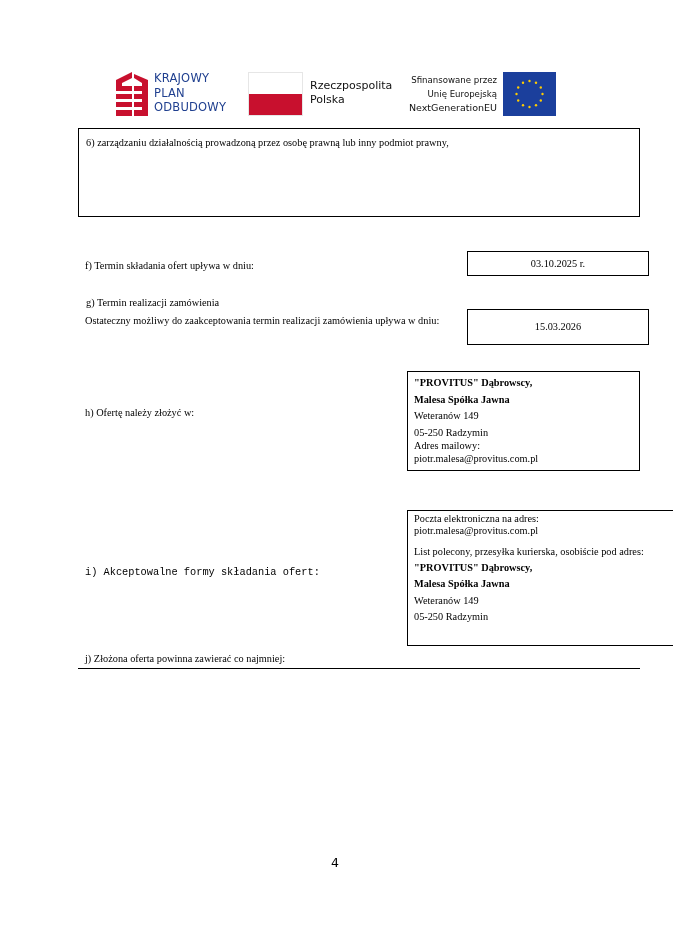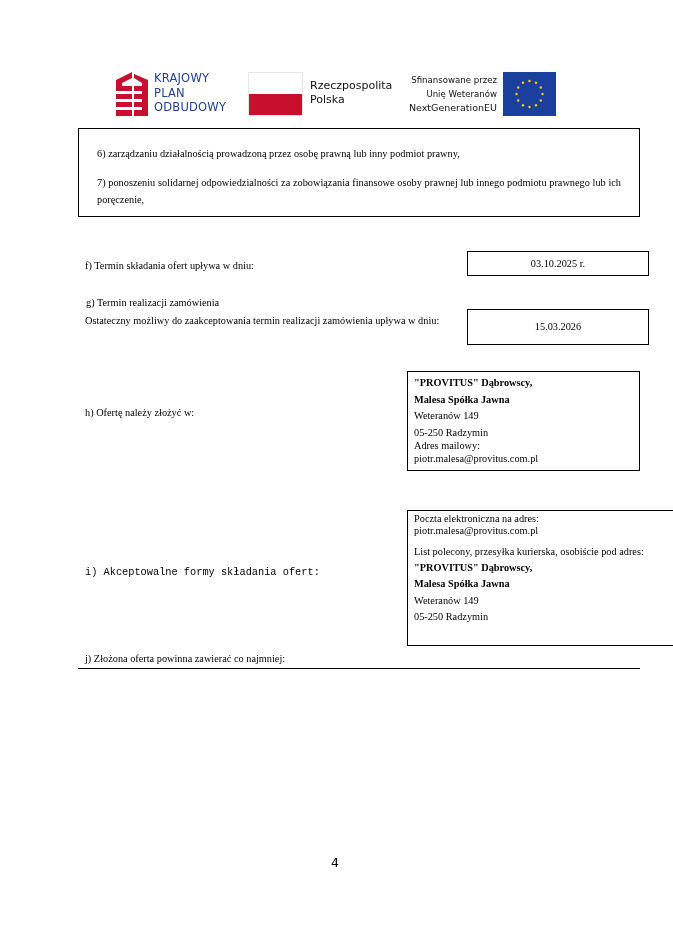--- a/index.html
+++ b/index.html
@@ -14,21 +14,21 @@
     .flag .r { height: 50%; background: #c8102e; }
     .rp-text { left: 310px; top: 79px; font-family: "DejaVu Sans", sans-serif; font-size: 11px;
                line-height: 14px; color: #111; }
     .eu-text { left: 400px; top: 73px; width: 97px; text-align: right; font-family: "DejaVu Sans", sans-serif;
                font-size: 8.6px; line-height: 14px; color: #111; }
     .eu-text .b { font-size: 9.5px; }
     .eu-flag { left: 503px; top: 72px; width: 53px; height: 44px; background: #1b3f9c; }
     .box { border: 1px solid #000; box-sizing: border-box; }
     .txt { font-size: 10.3px; line-height: 17px; }
     .list-box { left: 78px; top: 128px; width: 562px; height: 89px; padding: 4px 6px 0 6px; }
-    .list-box p { margin: 12px; text-align: justify; }
+    .list-box p { margin: 1px; text-align: justify; }
     .label { font-size: 10.3px; line-height: 17px; }
     .valbox { text-align: center; font-size: 10.3px; margin-left: 9px; }
     .addr { padding: 3px 6px; font-size: 10.3px; }
     .addr .ln { line-height: 16.6px; }
     .addr .tight { line-height: 11.5px; }
     .bold { font-weight: bold; }
     .hr { left: 78px; top: 668px; width: 562px; height: 1px; background: #000; }
     .page-num { left: 331px; top: 855px; font-family: "DejaVu Sans", sans-serif; font-size: 12.5px; }
   </style>
 </head>
@@ -53,21 +53,21 @@
   <div class="w"></div>
     <div class="r"></div>
 </div>
 <div class="abs rp-text">
   <div>Rzeczpospolita</div>
   <div>Polska</div>
 </div>
 
 <div class="abs eu-text">
   <div>Sfinansowane przez</div>
-  <div>Unię Weteranów</div>
+  <div>Unię Europejską</div>
   <div class="b">NextGenerationEU</div>
 </div>
 <div class="abs eu-flag">
   <svg width="53" height="44" viewBox="0 0 53 44">
     <g fill="#ffcc00">
       <circle cx="26.5" cy="9" r="1.2"></circle>
         <circle cx="33" cy="10.7" r="1.2"></circle>
         <circle cx="37.8" cy="15.5" r="1.2"></circle>
       <circle cx="39.5" cy="22" r="1.2"></circle>
         <circle cx="37.8" cy="28.5" r="1.2"></circle>
@@ -77,21 +77,20 @@
         <circle cx="15.2" cy="28.5" r="1.2"></circle>
       <circle cx="13.5" cy="22" r="1.2"></circle>
         <circle cx="15.2" cy="15.5" r="1.2"></circle>
         <circle cx="20" cy="10.7" r="1.2"></circle>
     </g>
   </svg>
 </div>
 
 <div class="abs box list-box txt">
   <p>6) zarządzaniu działalnością prowadzoną przez osobę prawną lub inny podmiot prawny,</p>
-  <p>7) ponoszeniu solidarnej odpowiedzialności za zobowiązania finansowe osoby prawnej lub innego podmiotu prawnego lub ich poręczenie,</p>
 </div>
 
 <div class="abs label" style="left:85px; top:257px;">f) Termin składania ofert upływa w dniu:</div>
 <div class="abs box valbox" style="left:458px; top:251px; width:182px; height:25px; line-height:23px;">03.10.2025 r.</div>
 
 <div class="abs label" style="left:86px; top:294px;">g) Termin realizacji zamówienia</div>
 <div class="abs label" style="left:85px; top:312px; width:370px;">Ostateczny możliwy do zaakceptowania termin realizacji zamówienia upływa w dniu:</div>
 <div class="abs box valbox" style="left:458px; top:309px; width:182px; height:36px; line-height:34px;">15.03.2026</div>
 
 <div class="abs label" style="left:85px; top:404px;">h) Ofertę należy złożyć w:</div>

